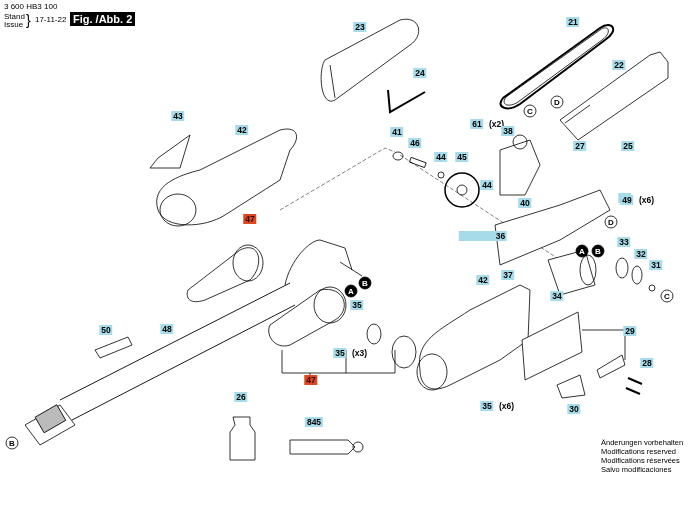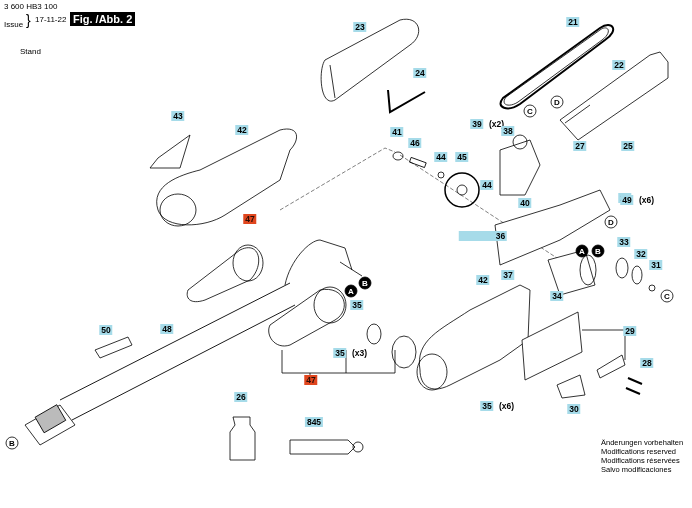--- a/index.html
+++ b/index.html
@@ -12,21 +12,21 @@
   .lbl.red { background:#e0461e; color:#2a0c05; }
   .qty { position:absolute; font-size:8.5px; font-weight:bold; line-height:10px; color:#000; white-space:nowrap; }
   .notes { position:absolute; left:601px; top:438px; font-size:7.5px; line-height:9px; color:#000; }
   .url { position:absolute; left:558px; top:478px; font-size:13px; font-weight:bold; color:#e01515; }
 </style>
 </head>
 <body>
 
 <div id="diagram">
   <div class="hdr" style="left:4px;top:2px;">3 600 HB3 100</div>
-  <div class="hdr" style="left:20px;top:12px;margin-top:35px;">Stand</div>
+  <div class="hdr" style="left:4px;top:12px;">Stand</div>
   <div class="hdr" style="left:4px;top:20px;">Issue</div>
   <div class="hdr" style="left:26px;top:10px;font-size:14px;line-height:20px;">}</div>
   <div class="hdr" style="left:35px;top:15px;">17-11-22</div>
   <div class="figbox">Fig. /Abb. 2</div>
 
   <svg width="692" height="508" style="position:absolute;left:0;top:0;">
     <g fill="none" stroke="#000" stroke-width="0.8">
 
       <path d="M503,98 C495,108 508,112 520,104 L605,40 C620,30 612,20 600,28 Z" stroke-width="2"></path>
       <path d="M506,97 C500,105 509,108 518,102 L602,40 C613,32 608,24 600,30 Z"></path>
@@ -105,21 +105,21 @@
       <div class="lbl blue" style="left: 573px; top: 17px;">21</div>
       <div class="lbl blue" style="left: 619px; top: 60px;">22</div>
       <div class="lbl blue" style="left: 360px; top: 22px;">23</div>
       <div class="lbl blue" style="left: 420px; top: 68px;">24</div>
       <div class="lbl blue" style="left: 178px; top: 111px;">43</div>
       <div class="lbl blue" style="left: 242px; top: 125px;">42</div>
       <div class="lbl blue" style="left: 397px; top: 127px;">41</div>
       <div class="lbl blue" style="left: 415px; top: 138px;">46</div>
       <div class="lbl blue" style="left: 441px; top: 152px;">44</div>
       <div class="lbl blue" style="left: 462px; top: 152px;">45</div>
-      <div class="lbl blue" style="left: 477px; top: 119px;">39</div>
+      <div class="lbl blue" style="left: 477px; top: 119px;">61</div>
       <div class="qty" style="left: 489px; top: 119px;">(x2)</div>
       <div class="lbl blue" style="left: 508px; top: 126px;">38</div>
       <div class="lbl blue" style="left: 580px; top: 141px;">27</div>
       <div class="lbl blue" style="left: 628px; top: 141px;">25</div>
       <div class="lbl blue" style="left: 487px; top: 180px;">44</div>
       <div class="lbl blue" style="left: 525px; top: 198px;">40</div>
       <div class="lbl blue" style="left: 604px; top: 193px; margin-left: 21px;">26</div>
       <div class="lbl blue" style="left: 627px; top: 195px;">49</div>
       <div class="qty" style="left: 639px; top: 195px;">(x6)</div>
       <div class="lbl red" style="left: 250px; top: 214px;">47</div>

